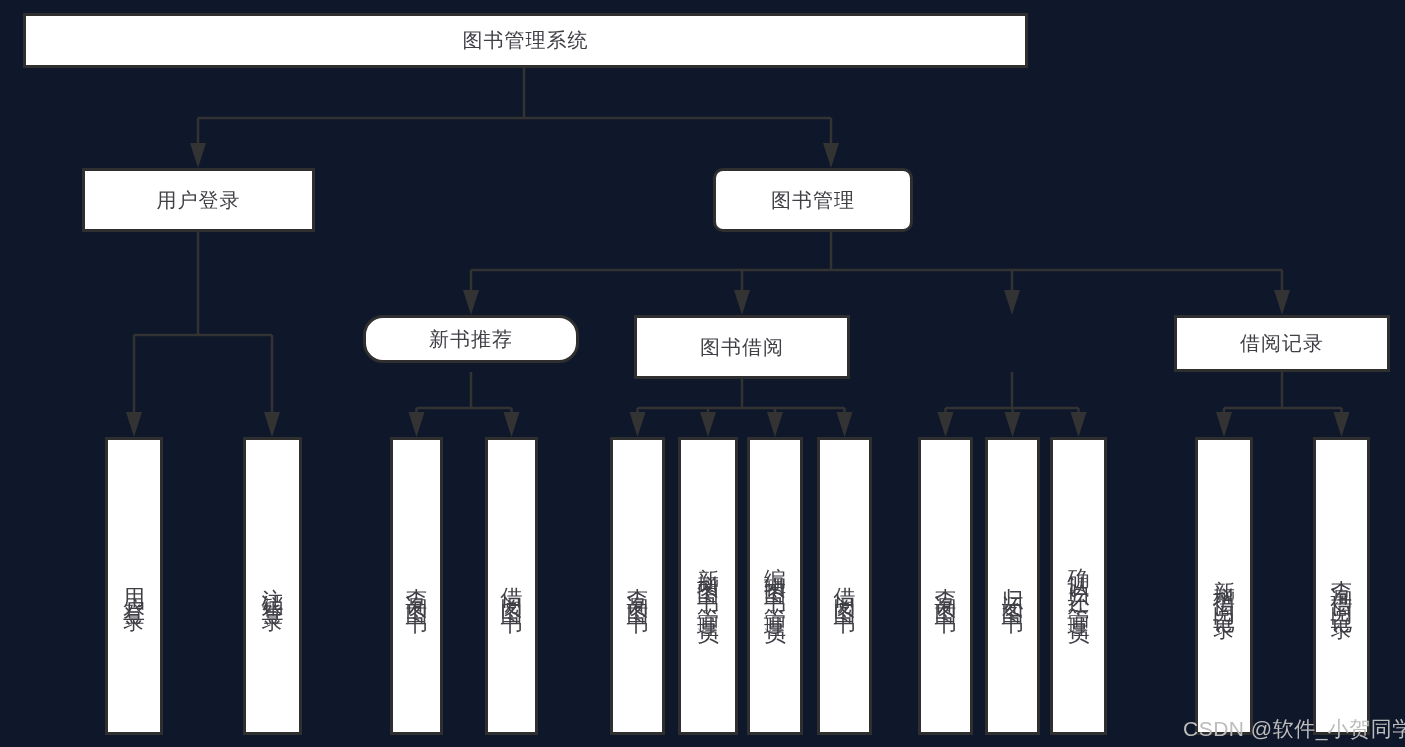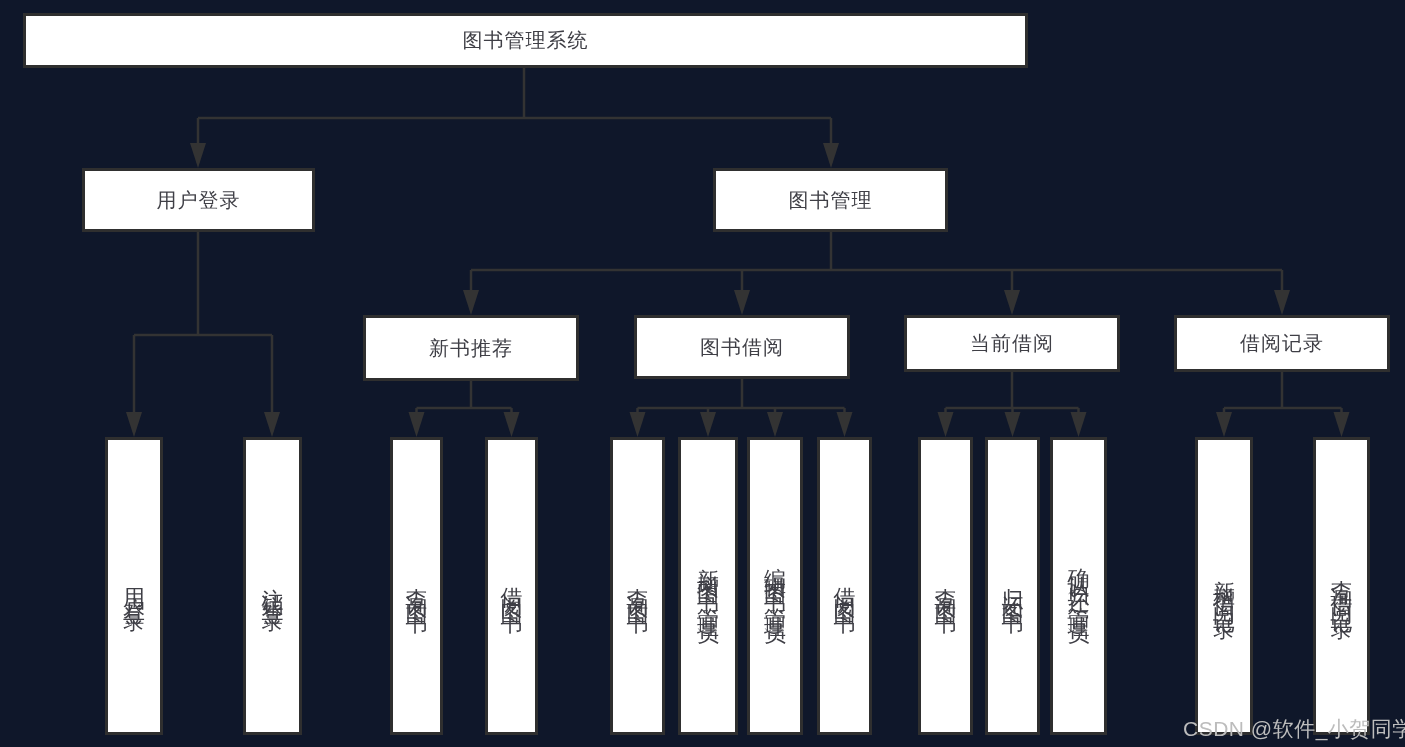--- a/index.html
+++ b/index.html
@@ -101,25 +101,24 @@
       <polygon points="1004.5,412 1020.5,412 1012.5,437"></polygon>
       <polygon points="1070.5,412 1086.5,412 1078.5,437"></polygon>
       <polygon points="1216,412 1232,412 1224,437"></polygon>
       <polygon points="1333.5,412 1349.5,412 1341.5,437"></polygon>
     </g>
   </svg>
 
   <div class="node" style="left:23px; top:13px; width:1005px; height:55px;">图书管理系统</div>
 
   <div class="node" style="left:82px; top:168px; width:233px; height:64px;">用户登录</div>
-  <div class="node" style="left:713px; top:168px; width:235px; height:64px;">图书管理</div>
+  <div class="node" style="left:713px; top:168px; width:200px; height:64px;border-radius:10px;">图书管理</div>
 
-  <div class="node" style="left:363px; top:315px; width:216px; height:66px;">新书推荐</div>
+  <div class="node" style="left:363px; top:315px; width:216px; height:48px;border-radius:20px;">新书推荐</div>
   <div class="node" style="left:634px; top:315px; width:216px; height:64px;">图书借阅</div>
-  <div class="node" style="left:904px; top:315px; width:216px; height:57px;">当前借阅</div>
   <div class="node" style="left:1174px; top:315px; width:216px; height:57px;">借阅记录</div>
 
   <div class="node leaf" style="left:105px; top:437px; width:58px; height:298px;">用户登录</div>
   <div class="node leaf" style="left:243px; top:437px; width:59px; height:298px;">注销登录</div>
 
   <div class="node leaf" style="left:390px; top:437px; width:53px; height:298px;">查询图书</div>
   <div class="node leaf" style="left:485px; top:437px; width:53px; height:298px;">借阅图书</div>
 
   <div class="node leaf" style="left:610px; top:437px; width:55px; height:298px;">查询图书</div>
   <div class="node leaf" style="left:678px; top:437px; width:60px; height:298px;">新增图书（管理员）</div>

